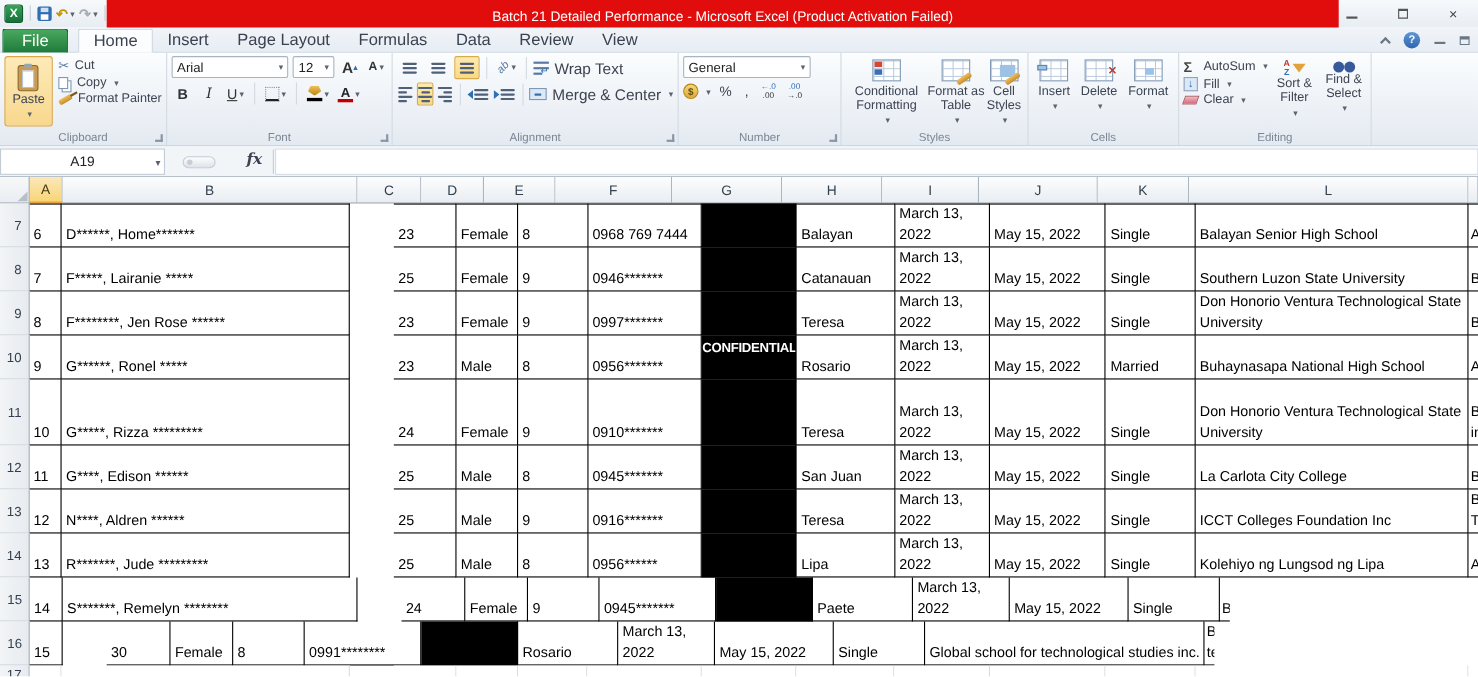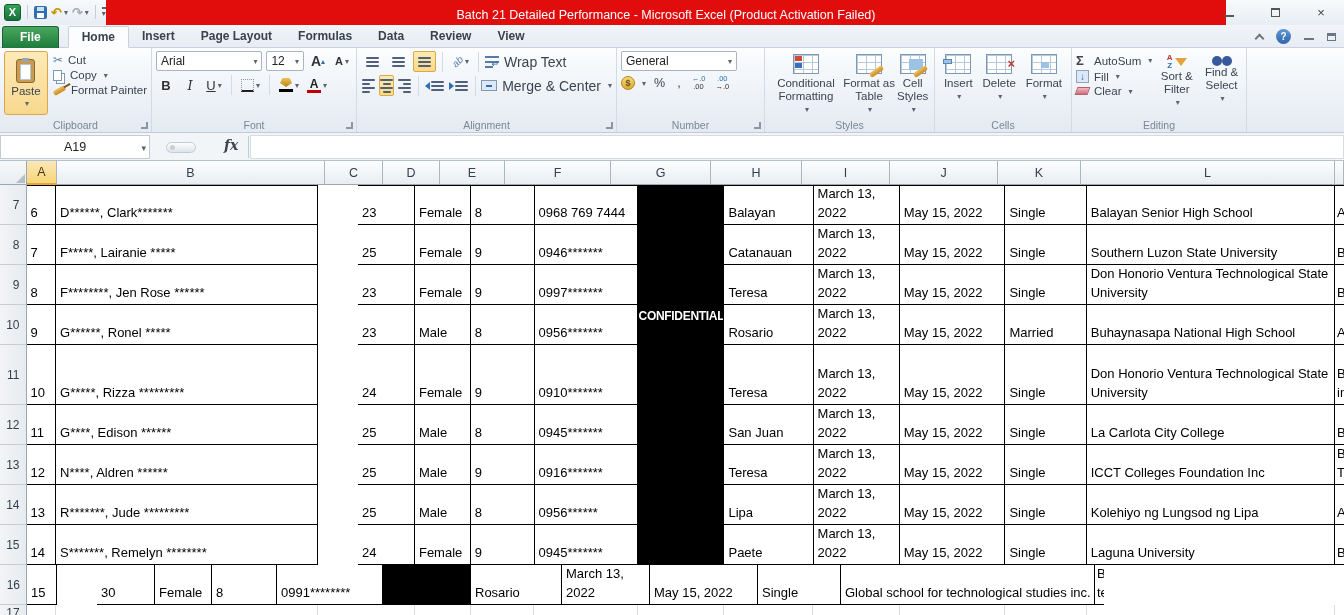--- a/index.html
+++ b/index.html
@@ -16,33 +16,33 @@
             font-size:11px; display:flex; align-items:center; justify-content:center; }
   .qsep { width:1px; height:14px; background:#c6cdd6; margin:0 2px; }
   .qbtn { display:flex; align-items:center; cursor:default; }
   .floppy { width:13px; height:13px; background:#2f6fb2; border-radius:2px; position:relative; }
   .floppy::before { content:""; position:absolute; left:3px; top:1px; width:7px; height:4px; background:#cfe0f1; }
   .floppy::after  { content:""; position:absolute; left:3px; bottom:1px; width:7px; height:5px; background:#fff; }
   .uarrow { font-size:13px; font-weight:bold; color:#c79500; line-height:13px; }
   .qbtn.dis .uarrow { color:#a6adb6; }
   .dd { font-size:8px; color:#5a6470; margin-left:2px; }
   .bar-dd { display:inline-block; border-top:2px solid #57606c; font-size:8px; line-height:7px; color:#57606c; padding-top:1px; }
-  .redbar { position:absolute; left:106px; top:0; width:1120px; height:30px; background:#e10c0c;
+  .redbar { position:absolute; left:97px; top:0; width:1120px; height:30px; background:#e10c0c;
             display:flex; align-items:center; justify-content:center; }
   .redbar span { color:#fff; font-size:12.5px; white-space:nowrap; }
   .winbtns { position:absolute; right:0; top:0; height:25px; display:flex; align-items:center; }
   .winbtns > span { width:46px; text-align:center; color:#444; font-size:13px; }
   .ic-min { display:inline-block; width:10px; border-bottom:2px solid #555; height:7px; }
   .ic-rest { display:inline-block; width:9px; height:9px; border:1px solid #555; border-top-width:2px; }
 
   
   .tabrow { position:absolute; left:0; top:25px; width:1344px; height:23px;
             background:linear-gradient(#f1f4f8,#e7edf4); border-bottom:1px solid #c9d2dc; }
   .tabs { display:flex; height:23px; align-items:flex-end; }
-  .tab { padding:0 13px; height:22px; line-height:21px; font-size:12px; color:#39424e;font-weight:bold; }
+  .tab { padding:0 13px; height:22px; line-height:21px; font-size:15px; color:#39424e; }
   .tab.file { background:linear-gradient(#49a85e,#1e7a3b); color:#fff; border:1px solid #176332; border-bottom:none;
               border-radius:3px 3px 0 0; margin:0 9px 0 2px; padding:0 17px; height:22px; }
   .tab.active { background:#fbfdfe; border:1px solid #c9d2dc; border-bottom:1px solid #fbfdfe;
                 border-radius:2px 2px 0 0; }
   .tr-icons { position:absolute; right:8px; top:4px; display:flex; gap:13px; align-items:center; }
   .chev-up { width:7px; height:7px; border-left:2px solid #6b7684; border-top:2px solid #6b7684;
              transform:rotate(45deg); margin-top:3px; }
   .helpico { width:15px; height:15px; border-radius:50%; background:linear-gradient(#5f97d8,#2f66ad);
              color:#fff; font-size:10px; font-weight:bold; display:flex; align-items:center; justify-content:center; }
   .wmin { width:10px; height:7px; border-bottom:2px solid #6b7684; }
@@ -566,21 +566,21 @@
     <div class="ch" style="width: 88px;">I</div>
     <div class="ch" style="width: 108px;">J</div>
     <div class="ch" style="width: 83px;">K</div>
     <div class="ch" style="width: 254px;">L</div>
     <div class="ch" style="width: 9px;"></div>
   </div>
 <div class="grid">
     <div class="grow">
       <div class="gut">7</div>
       <div class="dcell c-a topb">6</div>
-      <div class="dcell c-b topb">D******, Clark*******</div>
+      <div class="dcell c-b topb">D******, Home*******</div>
       <div class="dcell c-c topb">23</div>
       <div class="dcell c-d topb">Female</div>
       <div class="dcell c-e topb">8</div>
       <div class="dcell c-f topb">0968 769 7444</div>
       <div class="dcell c-g topb"></div>
       <div class="dcell c-h topb">Balayan</div>
       <div class="dcell c-i topb">March 13, 2022</div>
       <div class="dcell c-j topb">May 15, 2022</div>
       <div class="dcell c-k topb">Single</div>
       <div class="dcell c-l topb">Balayan Senior High School</div>
@@ -706,21 +706,20 @@
       <div class="dcell c-b">S*******, Remelyn ********</div>
       <div class="dcell c-c">24</div>
       <div class="dcell c-d">Female</div>
       <div class="dcell c-e">9</div>
       <div class="dcell c-f">0945*******</div>
       <div class="dcell c-g"></div>
       <div class="dcell c-h">Paete</div>
       <div class="dcell c-i">March 13, 2022</div>
       <div class="dcell c-j">May 15, 2022</div>
       <div class="dcell c-k">Single</div>
-      <div class="dcell c-l">Laguna University</div>
       <div class="dcell c-m">B</div>
     </div>
     <div class="grow">
       <div class="gut">16</div>
       <div class="dcell c-a">15</div>
       <div class="dcell c-c">30</div>
       <div class="dcell c-d">Female</div>
       <div class="dcell c-e">8</div>
       <div class="dcell c-f">0991********</div>
       <div class="dcell c-g"></div>

